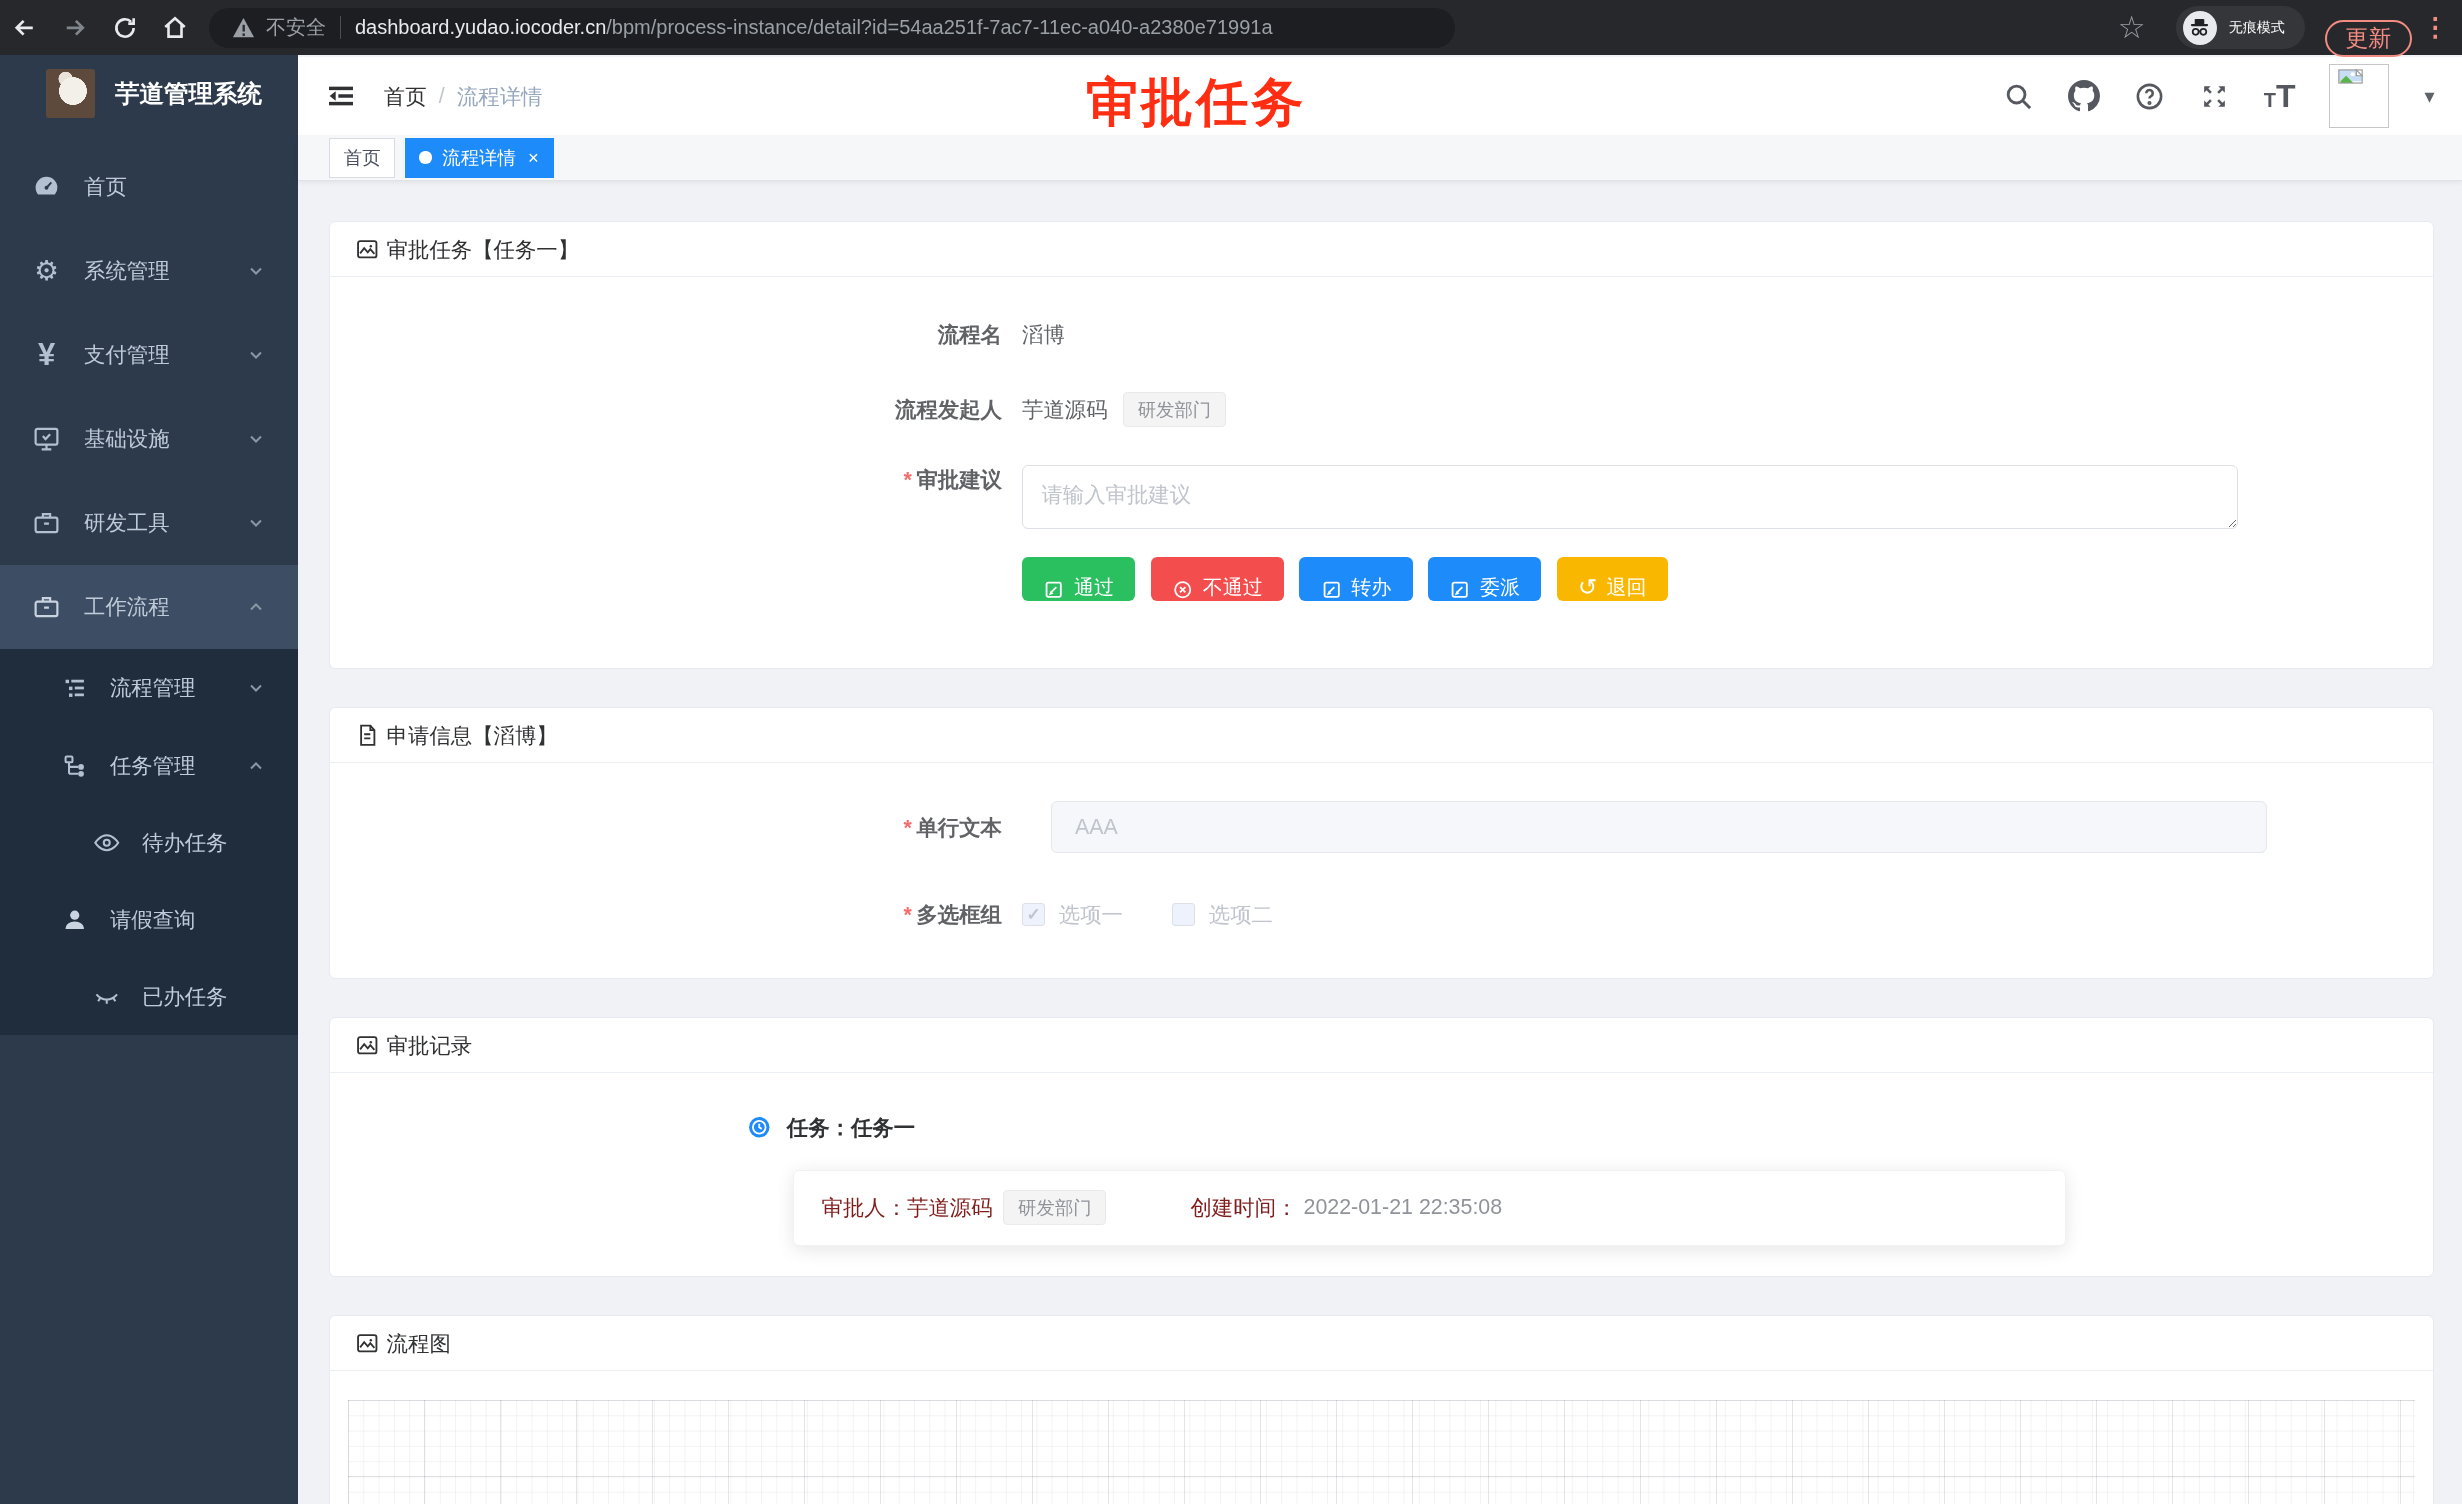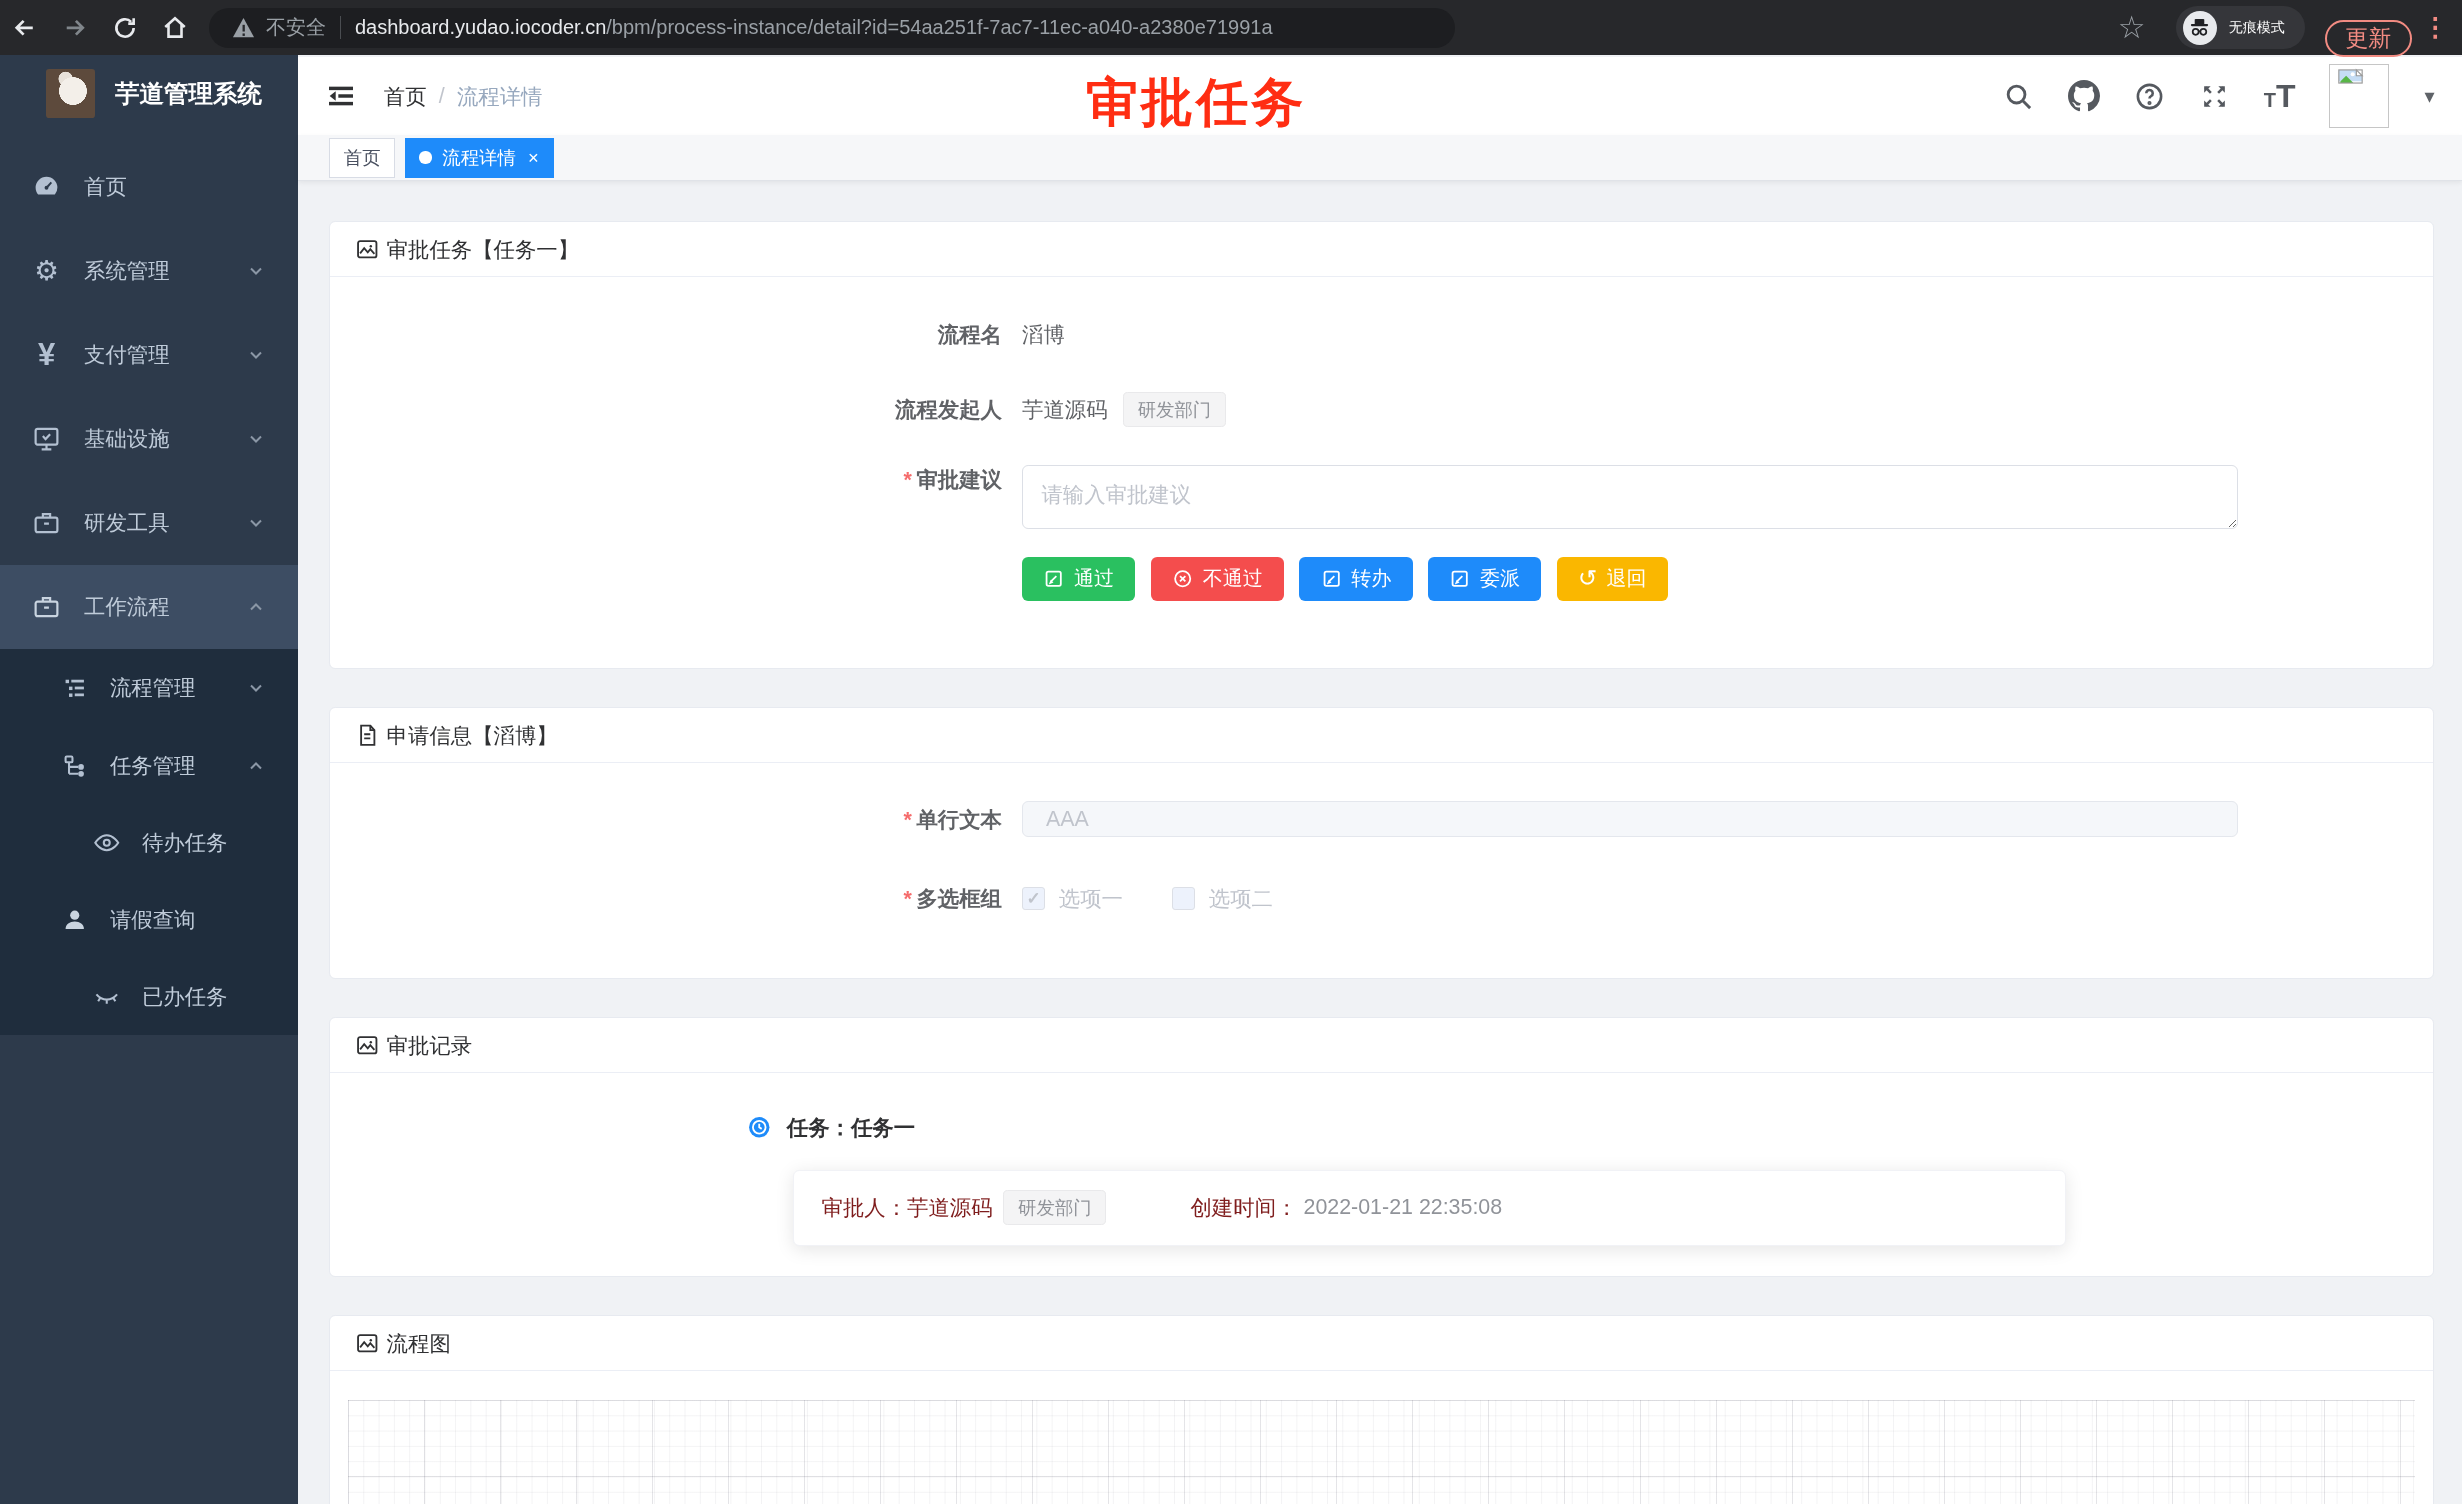--- a/index.html
+++ b/index.html
@@ -78,27 +78,27 @@
   .card-hd svg { margin-right:7.6px; }
   .frow { display:flex; align-items:center; margin-bottom:43px; }
   .frow.top { align-items:flex-start; }
   .flabel { width:692px; text-align:right; padding-right:20px; color:#606266; font-weight:bold; flex:none; }
   .req { color:#f56c6c; margin-right:4.6px; }
   .fvalue { color:#606266; display:flex; align-items:center; }
   .tag { display:inline-flex; align-items:center; height:35px; padding:0 13.8px; background:#f4f4f5; border:1.5px solid #e9e9eb; border-radius:4.6px; color:#909399; font-size:18.4px; margin-left:15.3px; }
   textarea.suggest { width:1216px; height:64px; border:1.5px solid #dcdfe6; border-radius:6.1px; resize:both; padding:13.8px 18.4px; font-size:21.4px; font-family:"Liberation Sans",sans-serif; color:#606266; }
   textarea.suggest::placeholder { color:#c0c4cc; }
   .btn-row { display:flex; margin-left:692px; padding-bottom:32px; }
-  .btn { height:44px; border:none; border-radius:6.1px; color:#fff; font-size:20px; display:inline-flex; align-items:center; padding:0 21.4px; margin-right:15.3px; font-family:"Liberation Sans",sans-serif; }
+  .btn { height:44px; border:none; border-radius:6.1px; color:#fff; font-size:20px; display:inline-flex; align-items:flex-end; padding:0 21.4px; margin-right:15.3px; font-family:"Liberation Sans",sans-serif; }
   .btn svg, .btn .uic { margin-right:9.2px; }
   .btn.green { background:#2ac060; }
   .btn.red { background:#f44d4d; }
   .btn.blue { background:#1e8bfa; }
   .btn.yellow { background:#fab700; }
-  .dis-input { width:1216px; height:36px; background:#f5f7fa; border:1.5px solid #e4e7ed; border-radius:6.1px; display:flex; align-items:center; padding:0 23px; color:#c0c4cc; }
+  .dis-input { width:1216px; height:52px; background:#f5f7fa; border:1.5px solid #e4e7ed; border-radius:6.1px; display:flex; align-items:center; padding:0 23px; color:#c0c4cc;margin-left:29px; }
   .cbx-group { display:flex; align-items:center; color:#c0c4cc; }
   .cbx { width:23px; height:23px; border:1.5px solid #dcdfe6; border-radius:3.1px; background:#edf2fc; margin-right:13.8px; display:flex; align-items:center; justify-content:center; color:#c0c4cc; font-size:17px; font-weight:bold; }
   .cbx .chk { visibility:hidden; }
   .cbx.checked .chk { visibility:visible; }
   .cbx-item { display:flex; align-items:center; margin-right:49px; }
 
   
   .tl-row { display:flex; align-items:center; margin:40px 0 0 417px; }
   .tl-clock { margin-right:15.3px; }
   .tl-task { font-weight:bold; color:#303133; }

